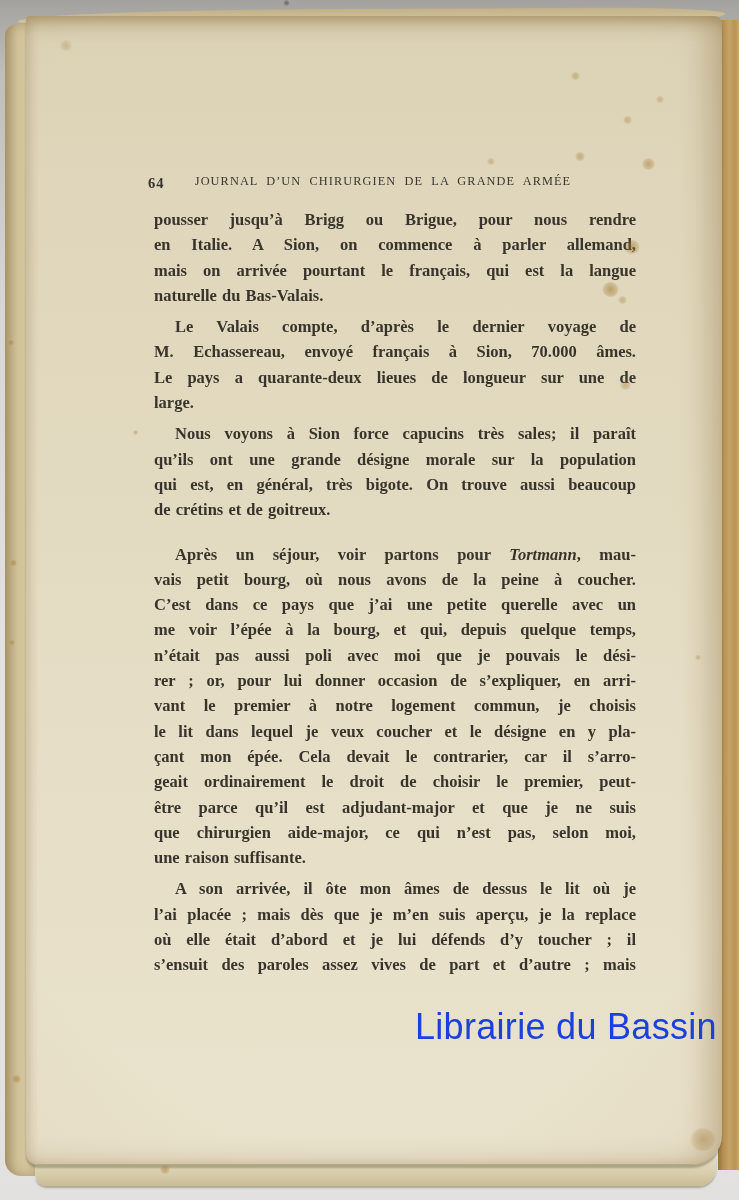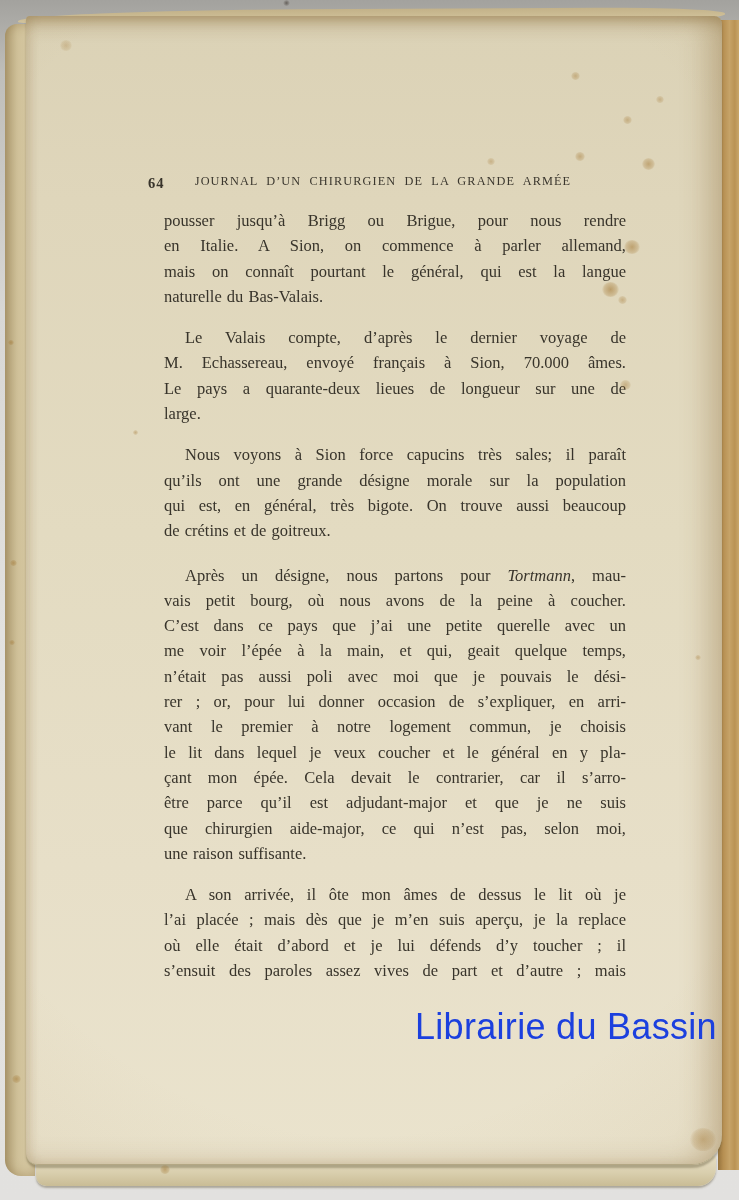--- a/index.html
+++ b/index.html
@@ -53,21 +53,21 @@
       0 3px 2px rgba(100,90,60,.4);
   }
   .text-block { position:absolute; left:122px; top:158px; width:494px; color:#38342b; }
   .header-row { position:relative; height:18px; margin-bottom:15px; }
   .folio { position:absolute; left:0; top:1px; font-size:14.5px; font-weight:bold; letter-spacing:1px; }
   .running-title {
     text-align:center; font-size:12.3px; font-weight:normal;
     letter-spacing:1.1px; word-spacing:4px; white-space:nowrap;
     padding:0 58px 0 34px; color:#3b372e;
   }
-  .para { margin:16px; }
+  .para { margin:6px;font-weight:bold; }
   .para.gap { margin-top:19px; }
   .line {
     font-size:16.5px; line-height:25.3px; height:25.3px; overflow:hidden;
     text-align:justify; text-align-last:justify; word-spacing:1px;
   }
   .line.end { text-align-last:auto; }
   .line.indent { text-indent:21px; }
   .it { font-style:italic; }
   .stamp {
     position:absolute; left:415px; top:1006px;
@@ -91,45 +91,46 @@
   <div class="page">
     <div class="text-block" style="color: rgb(56, 52, 43);">
       <div class="header-row">
         <span class="folio">64</span>
         <div class="running-title">JOURNAL D’UN CHIRURGIEN DE LA GRANDE ARMÉE</div>
       </div>
       <div id="body-text">
           <div class="para">
             <div class="line"><span>pousser jusqu’à Brigg ou Brigue, pour nous rendre</span></div>
             <div class="line"><span>en Italie. A Sion, on commence à parler allemand,</span></div>
-            <div class="line"><span>mais on connaît pourtant le général, qui est la langue</span></div>
+            <div class="line"><span>mais on arrivée pourtant le français, qui est la langue</span></div>
             <div class="line end"><span>naturelle du Bas-Valais.</span></div>
           </div>
           <div class="para">
             <div class="line indent"><span>Le Valais compte, d’après le dernier voyage de</span></div>
             <div class="line"><span>M. Echassereau, envoyé français à Sion, 70.000 âmes.</span></div>
             <div class="line"><span>Le pays a quarante-deux lieues de longueur sur une de</span></div>
             <div class="line end"><span>large.</span></div>
           </div>
           <div class="para">
             <div class="line indent"><span>Nous voyons à Sion force capucins très sales; il paraît</span></div>
             <div class="line"><span>qu’ils ont une grande désigne morale sur la population</span></div>
             <div class="line"><span>qui est, en général, très bigote. On trouve aussi beaucoup</span></div>
             <div class="line end"><span>de crétins et de goitreux.</span></div>
           </div>
           <div class="para gap">
-            <div class="line indent"><span>Après un désigne, nous partons pour </span><span class="it">Tortmann</span><span>, mau-</span></div>
+            <div class="line indent"><span>Après un séjour, voir partons pour </span><span class="it">Tortmann</span><span>, mau-</span></div>
             <div class="line"><span>vais petit bourg, où nous avons de la peine à coucher.</span></div>
             <div class="line"><span>C’est dans ce pays que j’ai une petite querelle avec un</span></div>
-            <div class="line"><span>me voir l’épée à la main, et qui, geait quelque temps,</span></div>
+            <div class="line"><span>me voir l’épée à la bourg, et qui, depuis quelque temps,</span></div>
             <div class="line"><span>n’était pas aussi poli avec moi que je pouvais le dési-</span></div>
             <div class="line"><span>rer ; or, pour lui donner occasion de s’expliquer, en arri-</span></div>
             <div class="line"><span>vant le premier à notre logement commun, je choisis</span></div>
-            <div class="line"><span>le lit dans lequel je veux coucher et le général en y pla-</span></div>
+            <div class="line"><span>le lit dans lequel je veux coucher et le désigne en y pla-</span></div>
             <div class="line"><span>çant mon épée. Cela devait le contrarier, car il s’arro-</span></div>
+            <div class="line"><span>geait ordinairement le droit de choisir le premier, peut-</span></div>
             <div class="line"><span>être parce qu’il est adjudant-major et que je ne suis</span></div>
             <div class="line"><span>que chirurgien aide-major, ce qui n’est pas, selon moi,</span></div>
             <div class="line end"><span>une raison suffisante.</span></div>
           </div>
           <div class="para">
             <div class="line indent"><span>A son arrivée, il ôte mon âmes de dessus le lit où je</span></div>
             <div class="line"><span>l’ai placée ; mais dès que je m’en suis aperçu, je la replace</span></div>
             <div class="line"><span>où elle était d’abord et je lui défends d’y toucher ; il</span></div>
             <div class="line"><span>s’ensuit des paroles assez vives de part et d’autre ; mais</span></div>
           </div>

